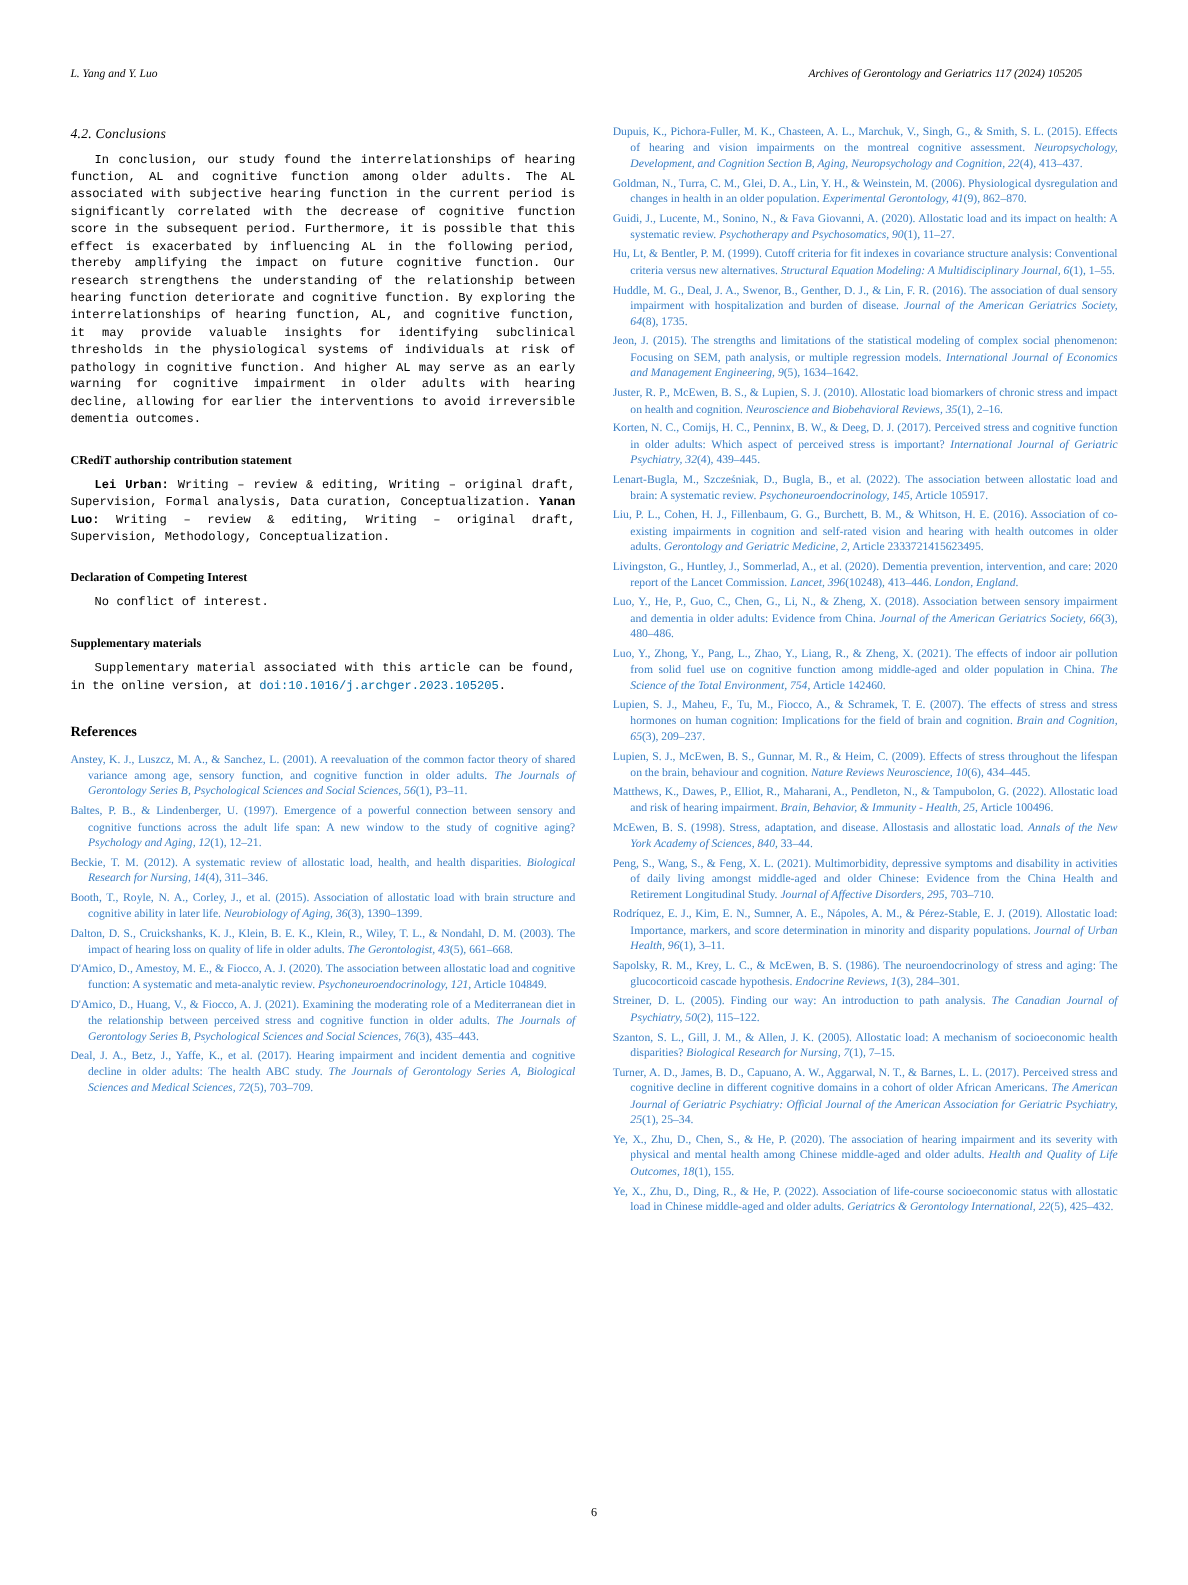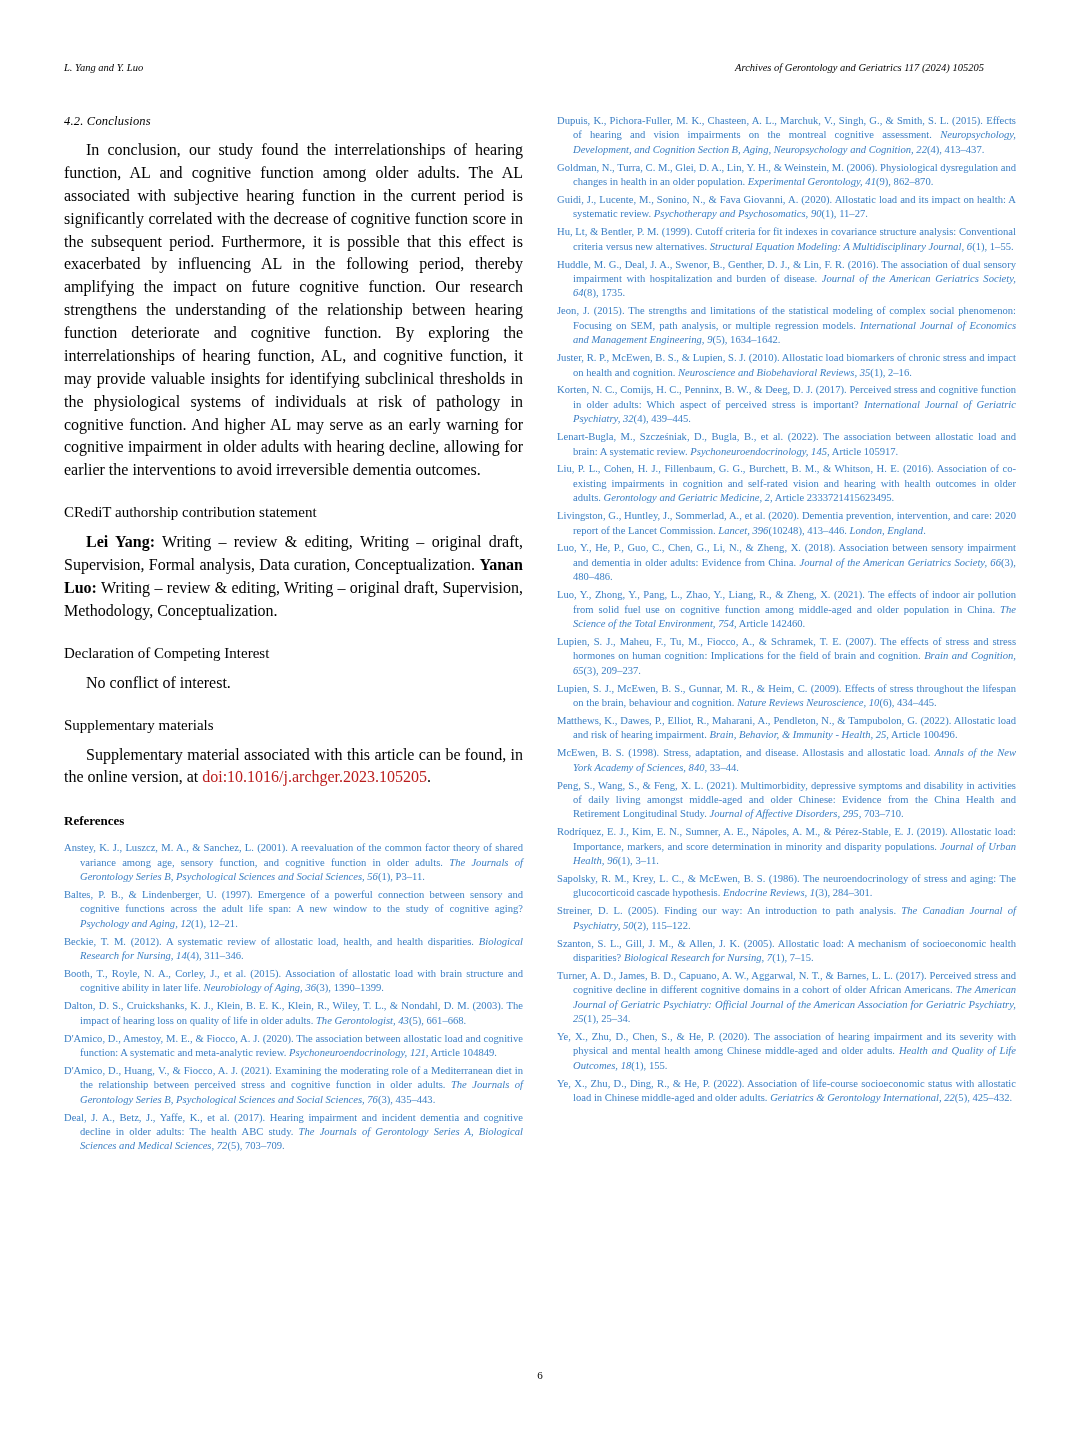--- a/index.html
+++ b/index.html
@@ -51,35 +51,36 @@
   }
 
   h2.section-head {
     font-size: 12.5px;
     font-style: italic;
     font-weight: normal;
     margin: 0 0 10px 0;
     letter-spacing: 0.2px;
   }
   h3.sub-head {
-    font-size: 15px;
-    font-weight: normal;
+    font-size: 11px;
+    font-weight: bold;
     margin: 22px 0 10px 0;
   }
   p.body-text {
-    font-size: 16px;
+    font-size: 11px;
     line-height: 1.43;
     text-align: justify;
     margin: 0 0 0 0;
     text-indent: 22px;
     hyphens: auto;
+    font-family: Liberation Mono, monospace;
   }
   .bold { font-weight: bold; }
   .link {
-    color: #b91c1c;
+    color: #0369a1;
     text-decoration: none;
   }
   h3.references-head {
     font-size: 13px;
     font-weight: bold;
     margin: 24px 0 12px 0;
   }
   ul.ref-list {
     list-style: none;
     margin: 0;
@@ -119,21 +120,21 @@
   <div class="columns">
 
     <div class="col">
 
       <h2 class="section-head">4.2.  Conclusions</h2>
 
       <p class="body-text">In conclusion, our study found the interrelationships of hearing function, AL and cognitive function among older adults. The AL associated with subjective hearing function in the current period is significantly correlated with the decrease of cognitive function score in the subsequent period. Furthermore, it is possible that this effect is exacerbated by influencing AL in the following period, thereby amplifying the impact on future cognitive function. Our research strengthens the understanding of the relationship between hearing function deteriorate and cognitive function. By exploring the interrelationships of hearing function, AL, and cognitive function, it may provide valuable insights for identifying subclinical thresholds in the physiological systems of individuals at risk of pathology in cognitive function. And higher AL may serve as an early warning for cognitive impairment in older adults with hearing decline, allowing for earlier the interventions to avoid irreversible dementia outcomes.</p>
 
       <h3 class="sub-head">CRediT authorship contribution statement</h3>
 
-      <p class="body-text"><span class="bold">Lei Yang:</span><span> Writing – review &amp; editing, Writing – original draft, Supervision, Formal analysis, Data curation, Conceptualization. </span><span class="bold">Yanan Luo:</span><span> Writing – review &amp; editing, Writing – original draft, Supervision, Methodology, Conceptualization.</span></p>
+      <p class="body-text"><span class="bold">Lei Urban:</span><span> Writing – review &amp; editing, Writing – original draft, Supervision, Formal analysis, Data curation, Conceptualization. </span><span class="bold">Yanan Luo:</span><span> Writing – review &amp; editing, Writing – original draft, Supervision, Methodology, Conceptualization.</span></p>
 
       <h3 class="sub-head">Declaration of Competing Interest</h3>
 
       <p class="body-text">No conflict of interest.</p>
 
       <h3 class="sub-head">Supplementary materials</h3>
 
       <p class="body-text"><span>Supplementary material associated with this article can be found, in the online version, at </span><a class="link" href="#">doi:10.1016/j.archger.2023.105205</a><span>.</span></p>
 
       <h3 class="references-head">References</h3>

